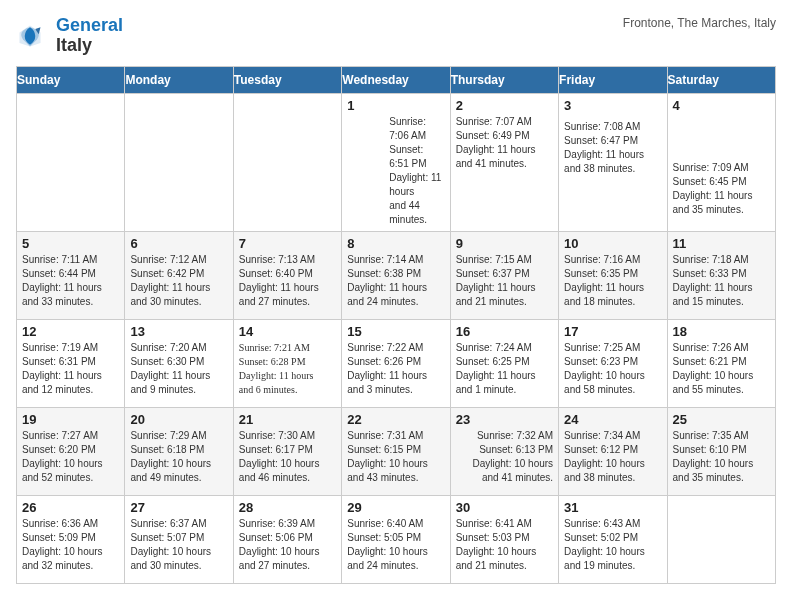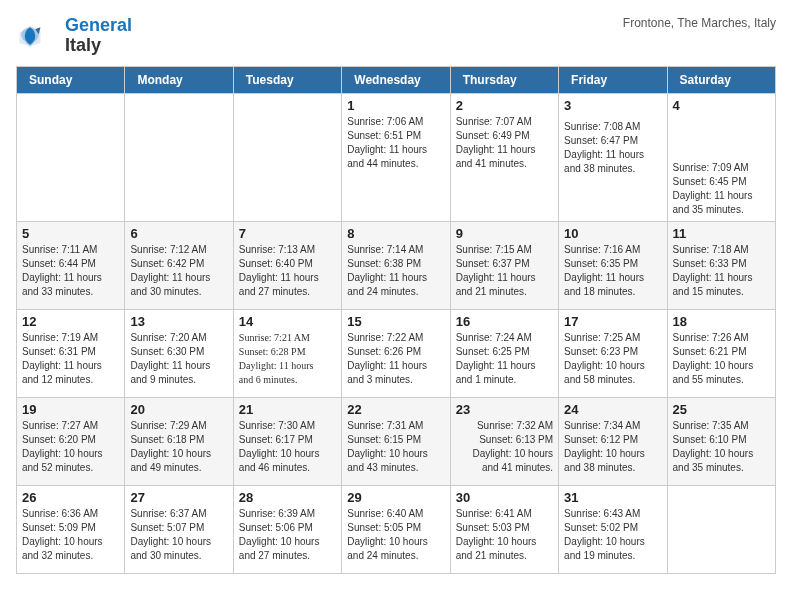--- a/index.html
+++ b/index.html
@@ -12,21 +12,21 @@
     }
     .header-area {
       display: flex;
       justify-content: space-between;
       align-items: flex-start;
       margin-bottom: 10px;
     }
     .logo {
       display: flex;
       align-items: center;
-      gap: 21px;
+      gap: 12px;
     }
     .logo-text {
       font-size: 18px;
       font-weight: bold;
       color: #333;
       line-height: 1.1;
     }
     .logo-text span {
       color: #1a75bb;
     }
@@ -49,21 +49,21 @@
     table {
       width: 100%;
       border-collapse: collapse;
       table-layout: fixed;
     }
     thead tr th {
       background-color: #2e6da4;
       color: #fff;
       font-size: 12px;
       font-weight: bold;
-      padding: 6px 12px;
+      padding: 6px 0;
       text-align: left;
       border: 1px solid #ccc;
     }
     tbody tr td {
       border: 1px solid #ccc;
       vertical-align: top;
       padding: 4px 5px;
       font-size: 10.5px;
       color: #333;
       height: 88px;
@@ -121,21 +121,21 @@
         <th>Saturday</th>
       </tr>
   </thead>
   <tbody id="calendar-body">
   <tr>
         <td class="empty-cell"></td>
         <td class="empty-cell"></td>
         <td class="empty-cell"></td>
         <td>
           <div class="day-number">1</div>
-          <div class="day-info" style="white-space: pre-line;">Sunrise: 7:06 AM
+          <div class="day-info" style="white-space: pre-line; margin-left: 42px;">Sunrise: 7:06 AM
 Sunset: 6:51 PM
 Daylight: 11 hours
 and 44 minutes.</div>
         </td>
         <td>
           <div class="day-number">2</div>
           <div class="day-info" style="white-space: pre-line;">Sunrise: 7:07 AM
 Sunset: 6:49 PM
 Daylight: 11 hours
 and 41 minutes.</div>

